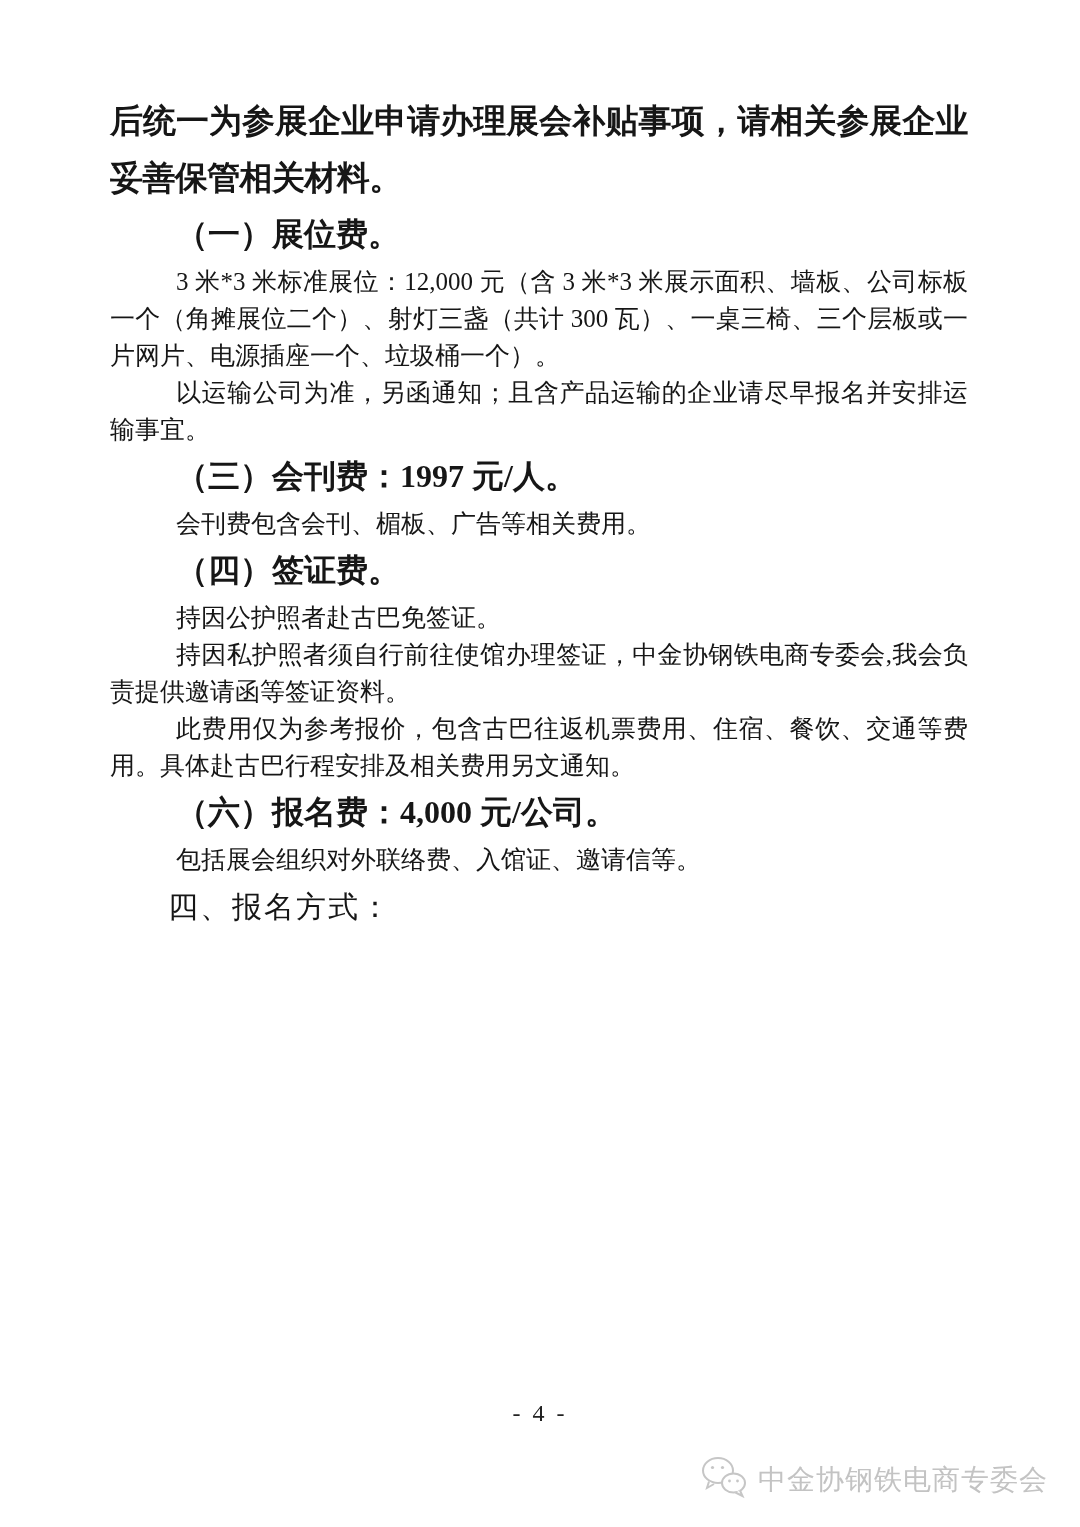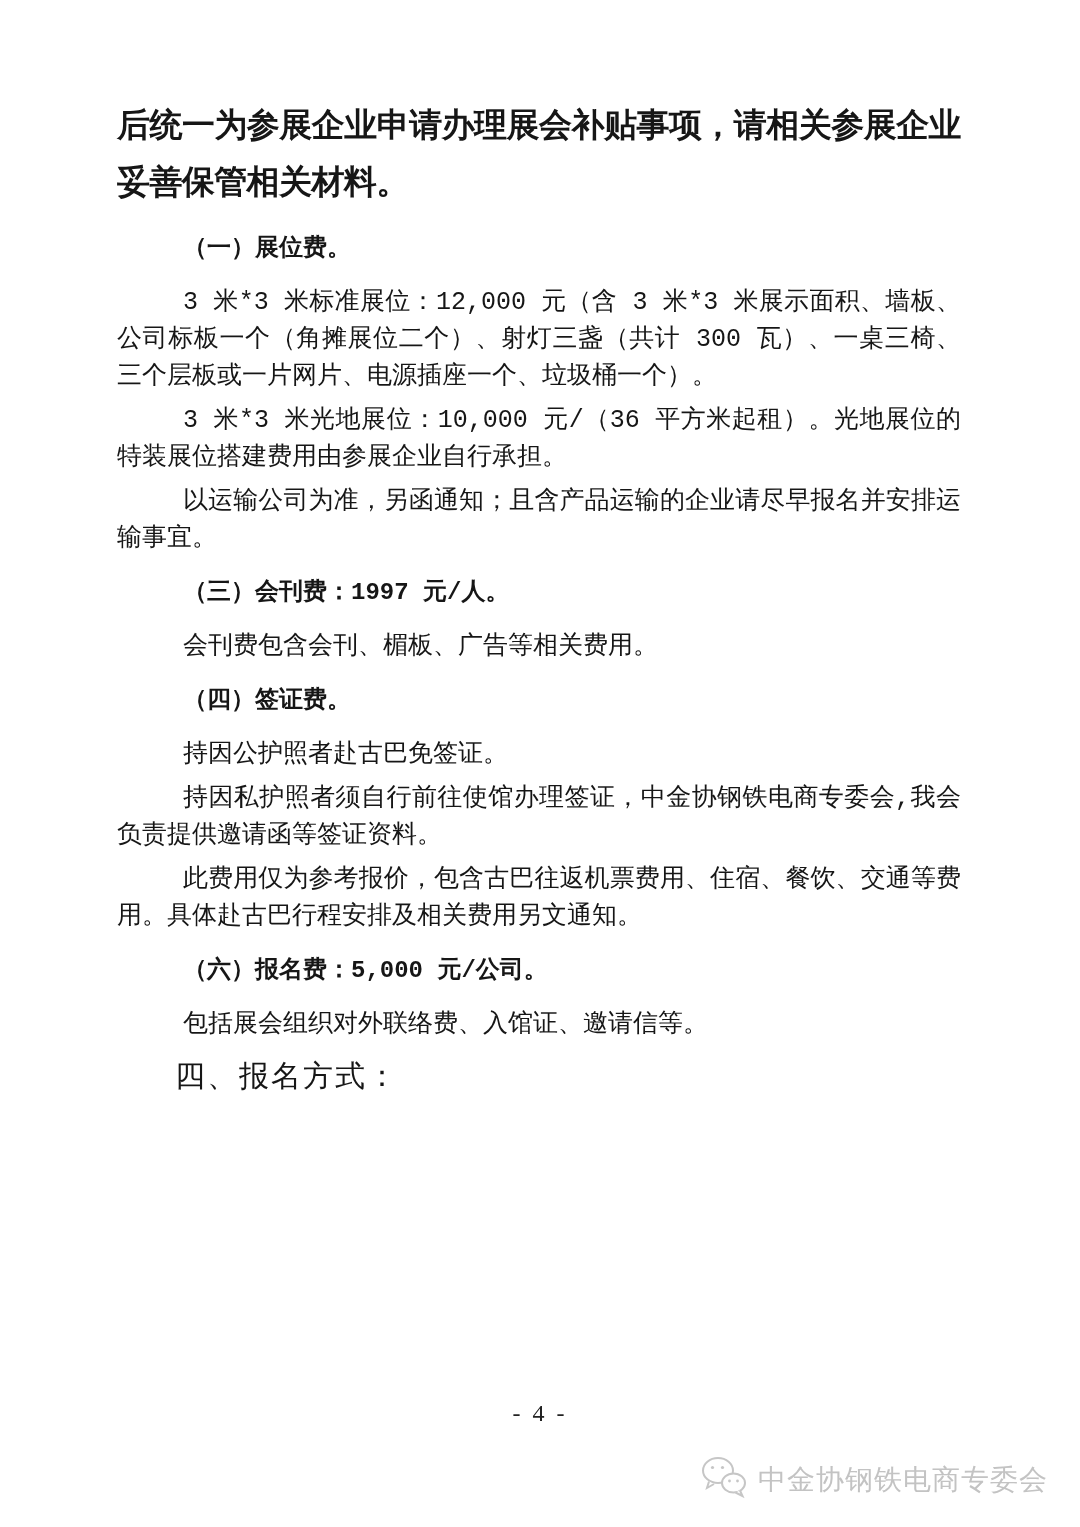--- a/index.html
+++ b/index.html
@@ -10,36 +10,36 @@
     background: #ffffff;
     overflow: hidden;
     color: #161616;
   }
   .doc {
     position: absolute;
     left: 110px;
     top: 92px;
     width: 858px;
   }
-  .doc p { margin: 7px; padding: 0; font-family: Liberation Mono, monospace; }
+  .doc p { margin: 0; padding: 0; }
   
   .lead {
     font-family: "Liberation Sans", "DejaVu Sans", sans-serif;
     font-weight: bold;
     font-size: 33px;
     line-height: 57px;
     letter-spacing: -0.6px;
     text-align: justify;
     text-justify: inter-ideograph;
   }
   
   .sub {
     font-family: "Liberation Serif", "DejaVu Serif", serif;
     font-weight: bold;
-    font-size: 24px;
+    font-size: 32px;
     line-height: 57px;
     text-indent: 66px;
   }
   
   .body {
     font-family: "Liberation Serif", "DejaVu Serif", serif;
     font-weight: normal;
     font-size: 25px;
     line-height: 37px;
     text-indent: 66px;
@@ -85,29 +85,28 @@
 </style>
 </head>
 <body>
 
 <div class="page">
 
   <main class="doc">
     <p class="lead">后统一为参展企业申请办理展会补贴事项，请相关参展企业妥善保管相关材料。</p>
     <p class="sub">（一）展位费。</p>
     <p class="body">3 米*3 米标准展位：12,000 元（含 3 米*3 米展示面积、墙板、公司标板一个（角摊展位二个）、射灯三盏（共计 300 瓦）、一桌三椅、三个层板或一片网片、电源插座一个、垃圾桶一个）。</p>
-    <p class="body">3 米*3 米光地展位：10,000 元/（36 平方米起租）。光地展位的特装展位搭建费用由参展企业自行承担。</p>
     <p class="body">以运输公司为准，另函通知；且含产品运输的企业请尽早报名并安排运输事宜。</p>
     <p class="sub">（三）会刊费：1997 元/人。</p>
     <p class="body">会刊费包含会刊、楣板、广告等相关费用。</p>
     <p class="sub">（四）签证费。</p>
     <p class="body">持因公护照者赴古巴免签证。</p>
     <p class="body">持因私护照者须自行前往使馆办理签证，中金协钢铁电商专委会,我会负责提供邀请函等签证资料。</p>
     <p class="body">此费用仅为参考报价，包含古巴往返机票费用、住宿、餐饮、交通等费用。具体赴古巴行程安排及相关费用另文通知。</p>
-    <p class="sub">（六）报名费：5,000 元/公司。</p>
+    <p class="sub">（六）报名费：4,000 元/公司。</p>
     <p class="body">包括展会组织对外联络费、入馆证、邀请信等。</p>
     <p class="section">四、报名方式：</p>
   </main>
 
   <div class="pageno">- 4 -</div>
 
   <div class="watermark">
     <span class="wicon">
       <svg viewBox="0 0 48 44" width="48" height="44" fill="none" stroke="#c6c6c6" stroke-width="2">
         <ellipse cx="18" cy="15.5" rx="15" ry="12.5"></ellipse>

